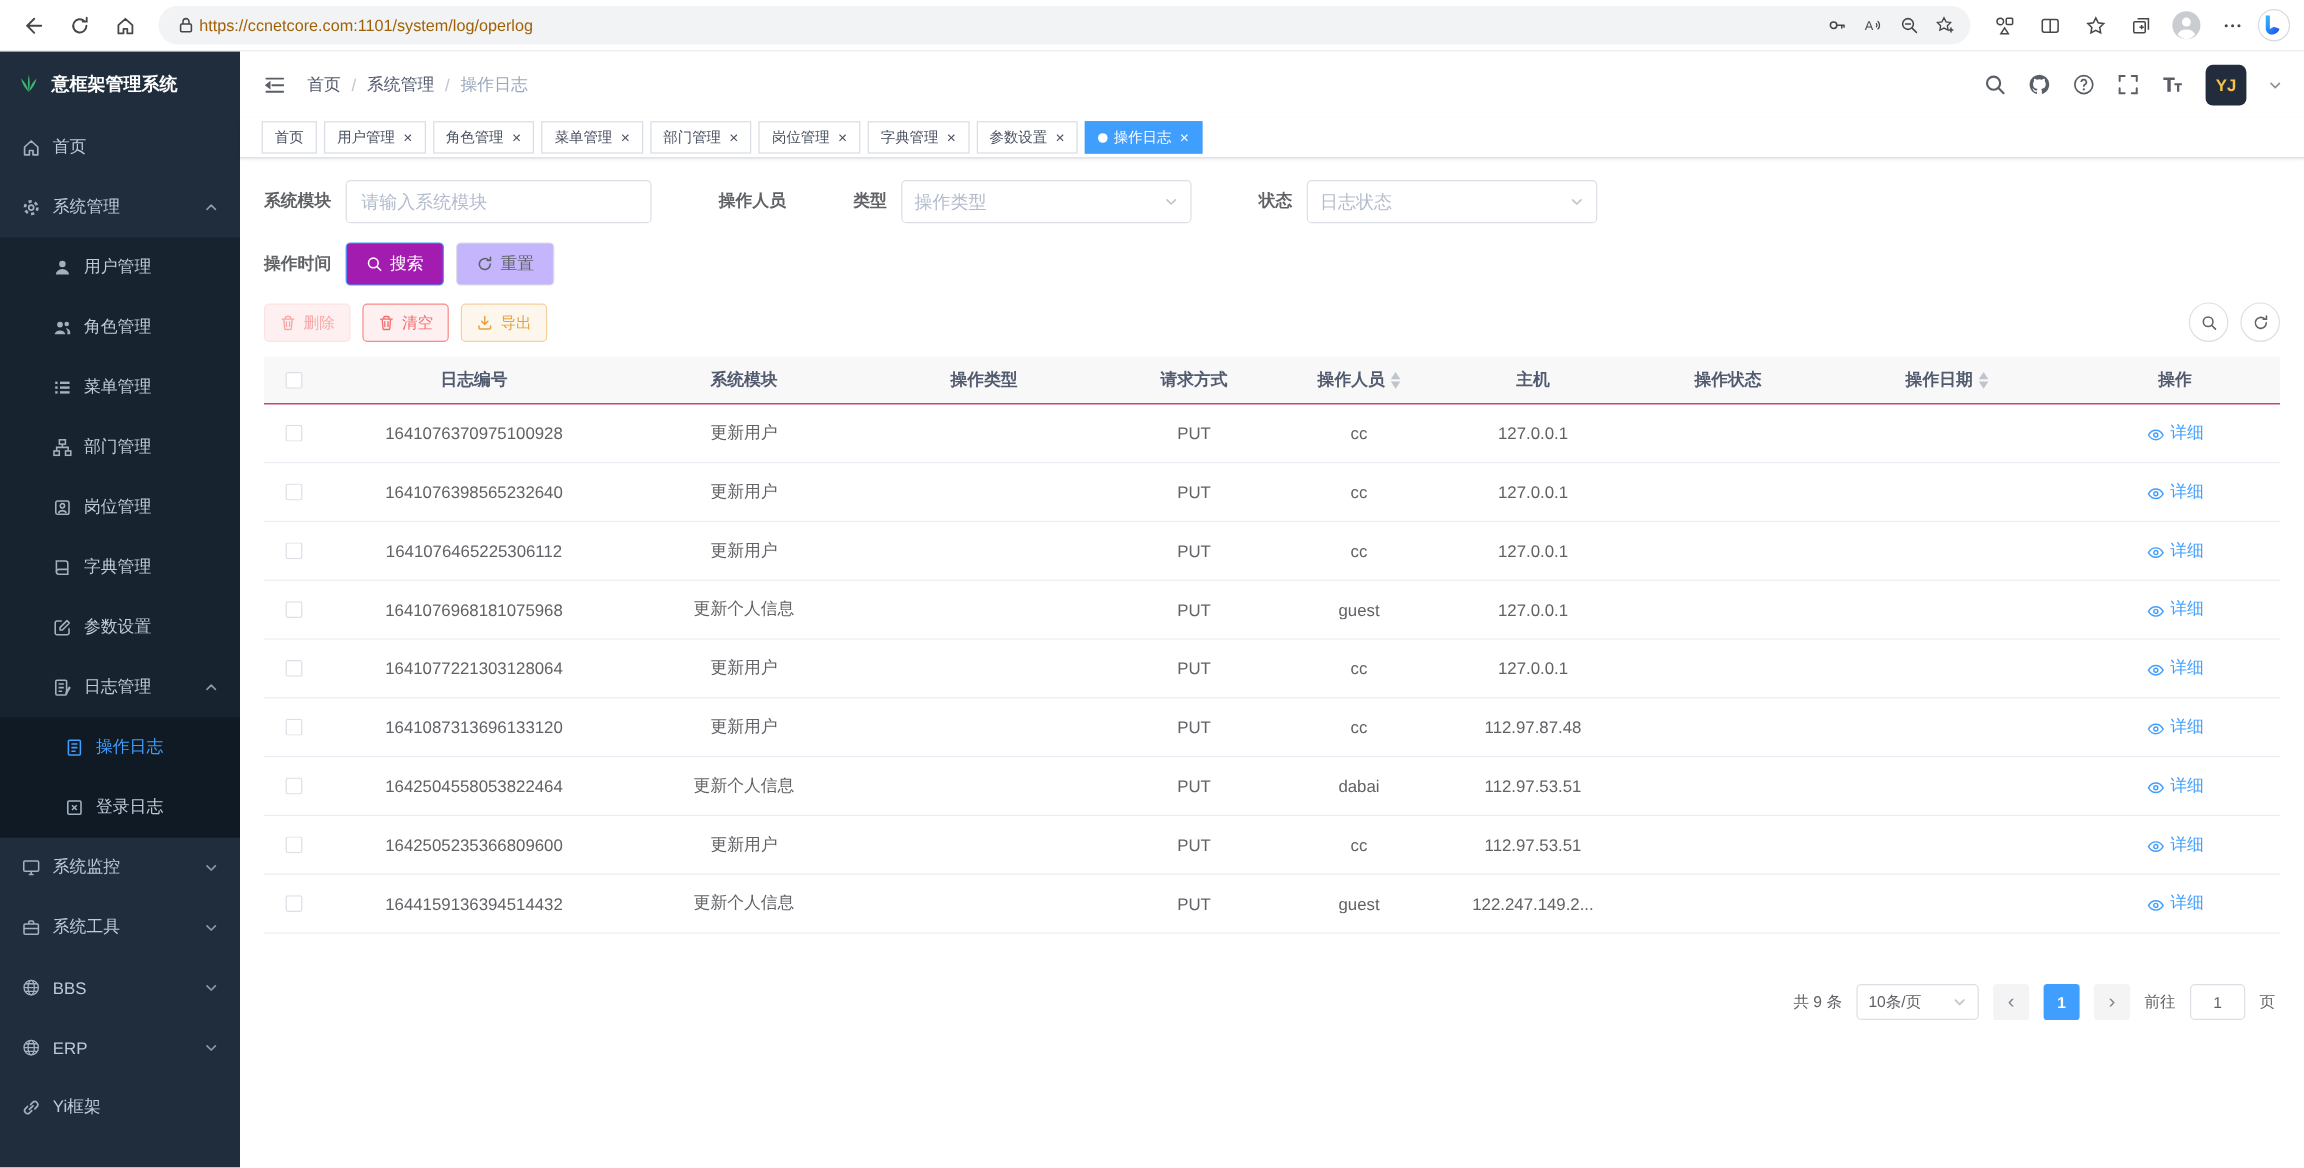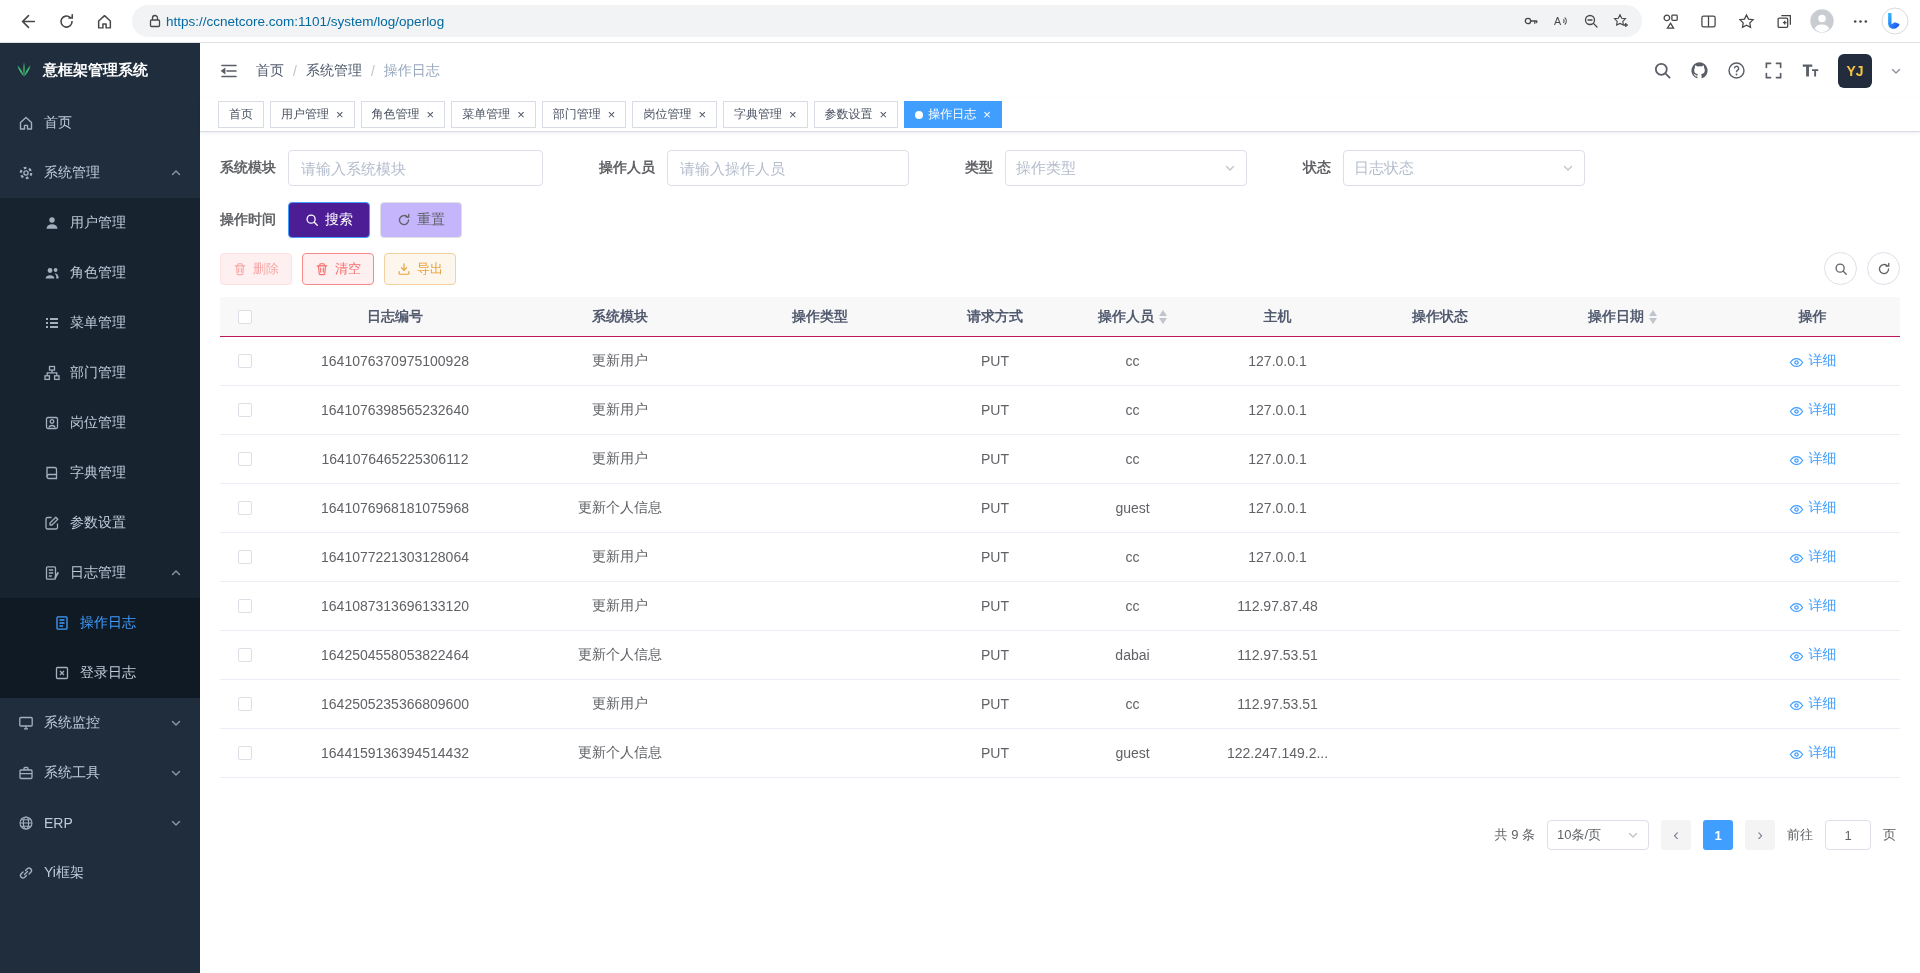--- a/index.html
+++ b/index.html
@@ -6,21 +6,21 @@
 html,body{width:1920px;height:973px;overflow:hidden}
 body{font-family:"Liberation Sans","DejaVu Sans",sans-serif;font-size:14px;color:#303133;background:#fff}
 .icon{display:inline-flex;align-items:center;justify-content:center}
 .icon svg{display:block}
 
 
 .chrome{height:43px;background:#fff;border-bottom:1px solid #dfe1e5;display:flex;align-items:center;padding:0 10px;gap:2px}
 .cbtn{width:36px;height:34px;border-radius:6px;display:flex;align-items:center;justify-content:center;color:#474747;cursor:pointer;flex:0 0 auto}
 .cbtn svg{width:17px;height:17px}
 .urlbar{flex:1;height:32px;background:#f1f3f5;border-radius:16px;display:flex;align-items:center;padding:0 6px 0 12px;margin:0 8px;color:#1f1f1f;min-width:0}
-.urlbar .url{flex:1;font-size:13.5px;color:#0369a1;white-space:nowrap;overflow:hidden}
+.urlbar .url{flex:1;font-size:13.5px;color:#a16207;white-space:nowrap;overflow:hidden}
 .urlbar .icon{width:30px;height:28px;border-radius:6px;color:#474747;cursor:pointer;flex:0 0 auto}
 .urlbar .icon svg{width:16px;height:16px}
 .lock{width:22px!important;cursor:default}
 .chrome-right{display:flex;align-items:center;gap:2px;flex:0 0 auto}
 .avatar-circle{width:26px;height:26px}
 .avatar-circle svg{width:26px;height:26px}
 .bing{width:30px;height:30px}
 .bing svg{width:28px;height:28px}
 
 
@@ -75,21 +75,21 @@
 .finput{padding:0 12px;width:255px;color:#606266;outline:none;font-family:inherit}
 .finput::placeholder{color:#b4bccc}
 .fselect{width:242px;display:flex;align-items:center;justify-content:space-between;padding:0 10px;color:#b4bccc;cursor:pointer}
 .fselect .caret svg,.psize .caret svg{width:12px;height:12px;transform:rotate(180deg);color:#c0c4cc}
 .frange{width:242px;display:flex;align-items:center;gap:8px;padding:0 10px;color:#b4bccc;font-size:13px}
 .frange .icon{color:#c0c4cc}
 .frange .icon svg{width:15px;height:15px}
 .btnrow{display:flex;align-items:center;gap:10px}
 .btn{height:36px;padding:0 16px;border-radius:4px;border:1px solid #dcdfe6;background:#c4b5fd;font-size:14px;display:inline-flex;align-items:center;gap:6px;cursor:pointer;color:#606266;font-family:inherit;white-space:nowrap}
 .btn svg{width:14px;height:14px}
-.btn.primary{background:#4c1d95;border-color:#409EFF;color:#fff}
+.btn.primary{background:#a21caf;border-color:#409EFF;color:#fff}
 .btn.sm{height:32px;padding:0 12px;font-size:13px;border-radius:4px}
 .btn.danger-disabled{background:#fef0f0;border-color:#fde2e2;color:#f9a7a7;cursor:not-allowed}
 .btn.danger-plain{background:#fef0f0;border-color:#f78989;color:#f56c6c}
 .btn.warning-plain{background:#fdf6ec;border-color:#f3d19e;color:#e6a23c}
 .toolbar{display:flex;align-items:center;gap:10px;margin-bottom:12px;flex:0 0 auto}
 .toolbar-right{margin-left:auto;display:flex;gap:10px}
 .circle-btn{width:33px;height:33px;border:1px solid #dcdfe6;border-radius:50%;display:flex;align-items:center;justify-content:center;color:#606266;background:#fff;cursor:pointer}
 .circle-btn svg{width:14px;height:14px}
 
 
@@ -417,20 +417,35 @@
           </span>
         </div>
         <div class="mitem l1">
           <span class="icon">
             <svg viewBox="0 0 16 16" fill="none" stroke="currentColor" stroke-width="1.1">
               <circle cx="8" cy="8" r="6"></circle>
               <ellipse cx="8" cy="8" rx="2.6" ry="6"></ellipse>
               <path d="M2 8h12M3.1 4.8h9.8M3.1 11.2h9.8"></path>
             </svg>
           </span>
+          <span class="mtext">BBS</span>
+          <span class="chev">
+            <svg viewBox="0 0 12 12" fill="none" stroke="currentColor" stroke-width="1.4" stroke-linecap="round" stroke-linejoin="round">
+              <path d="M2.5 7.5L6 4l3.5 3.5"></path>
+            </svg>
+          </span>
+        </div>
+        <div class="mitem l1">
+          <span class="icon">
+            <svg viewBox="0 0 16 16" fill="none" stroke="currentColor" stroke-width="1.1">
+              <circle cx="8" cy="8" r="6"></circle>
+              <ellipse cx="8" cy="8" rx="2.6" ry="6"></ellipse>
+              <path d="M2 8h12M3.1 4.8h9.8M3.1 11.2h9.8"></path>
+            </svg>
+          </span>
           <span class="mtext">ERP</span>
           <span class="chev">
             <svg viewBox="0 0 12 12" fill="none" stroke="currentColor" stroke-width="1.4" stroke-linecap="round" stroke-linejoin="round">
               <path d="M2.5 7.5L6 4l3.5 3.5"></path>
             </svg>
           </span>
         </div>
         <div class="mitem l1">
           <span class="icon">
             <svg viewBox="0 0 16 16" fill="none" stroke="currentColor" stroke-width="1.4" stroke-linecap="round">
@@ -536,21 +551,20 @@
 
     <div class="content">
 
       <div class="frow">
         <div class="fgroup">
           <span class="flabel">系统模块</span>
           <input class="finput" placeholder="请输入系统模块" style="">
         </div>
         <div class="fgroup">
           <span class="flabel">操作人员</span>
-          <input class="finput" style="width: 242px;" placeholder="请输入操作人员">
         </div>
         <div class="fgroup">
           <span class="flabel">类型</span>
           <div class="fselect">
             <span>操作类型</span>
             <span class="icon caret">
                 <svg viewBox="0 0 12 12" fill="none" stroke="currentColor" stroke-width="1.4" stroke-linecap="round" stroke-linejoin="round">
                   <path d="M2.5 7.5L6 4l3.5 3.5"></path>
                 </svg>
               </span>

